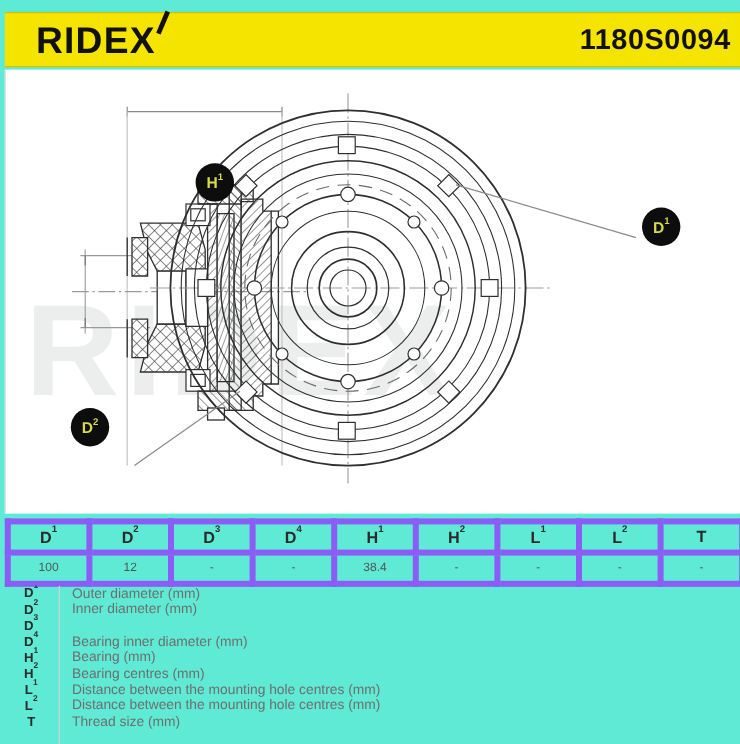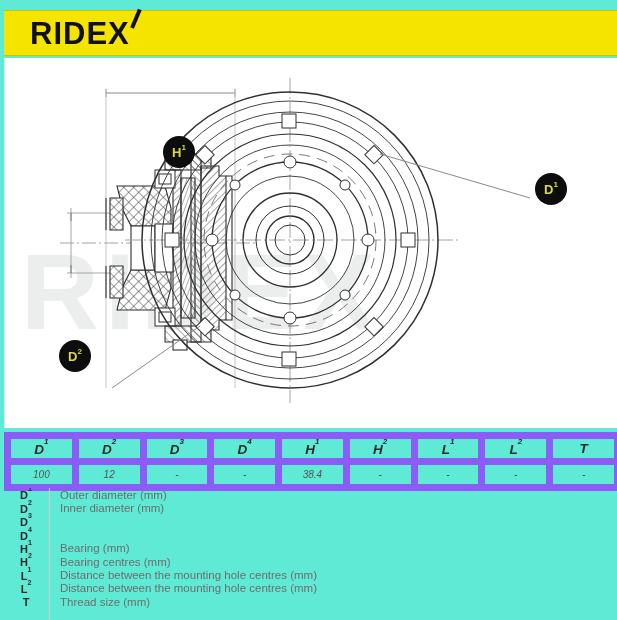--- a/index.html
+++ b/index.html
@@ -61,26 +61,25 @@
   #badge-h1{left:159px;top:79px;}
   #badge-d2{left:55px;top:283px;}
   #badge-d1{left:531px;top:116px;}
 
   
   .spec{
     position:absolute;left:4px;top:432px;width:617px;
     border-collapse:collapse;table-layout:fixed;
   }
   .spec td{
-    border:7px solid #8b5cf6;
+    border:5px solid #8b5cf6;
     text-align:center;
     height:26px;
     font-size:13px;
     box-sizing:border-box;
-    font-style:italic;
   }
   .spec tr.head td{font-weight:700;color:#2b2b2b;font-size:13.5px;}
   .spec tr.vals td{color:#555;font-size:10px;}
   .spec td sup{font-size:8px;position:relative;top:-4px;}
 
   
   .legend{
     position:absolute;left:4px;top:488px;width:613px;height:132px;
     overflow:hidden;
   }
@@ -102,20 +101,21 @@
 </head>
 <body>
 
 <div class="page">
 
   <div class="header">
     <div class="logo">
       <span>RIDEX</span>
       <span class="slash"></span>
     </div>
+    <div class="partno">1180S0094</div>
   </div>
 
   <div class="canvas">
 
     <div class="watermark">RIDEX</div>
 
     <svg class="drawing" width="613" height="370" viewBox="0 0 613 370">
       <defs>
         <pattern id="hatchR" width="5" height="5" patternTransform="rotate(45)" patternUnits="userSpaceOnUse">
           <line x1="0" y1="0" x2="0" y2="5" stroke="#3a3a3a" stroke-width="0.9"></line>
@@ -293,20 +293,21 @@
         </div>
         <div class="legrow">
           <div class="legsym"><span>D</span><sup>2</sup></div>
           <div class="legtxt">Inner diameter (mm)</div>
         </div>
         <div class="legrow">
           <div class="legsym"><span>D</span><sup>3</sup></div>
         </div>
         <div class="legrow">
           <div class="legsym"><span>D</span><sup>4</sup></div>
+          <div class="legtxt">Bearing inner diameter (mm)</div>
         </div>
         <div class="legrow">
           <div class="legsym"><span>H</span><sup>1</sup></div>
           <div class="legtxt">Bearing (mm)</div>
         </div>
         <div class="legrow">
           <div class="legsym"><span>H</span><sup>2</sup></div>
           <div class="legtxt">Bearing centres (mm)</div>
         </div>
         <div class="legrow">

